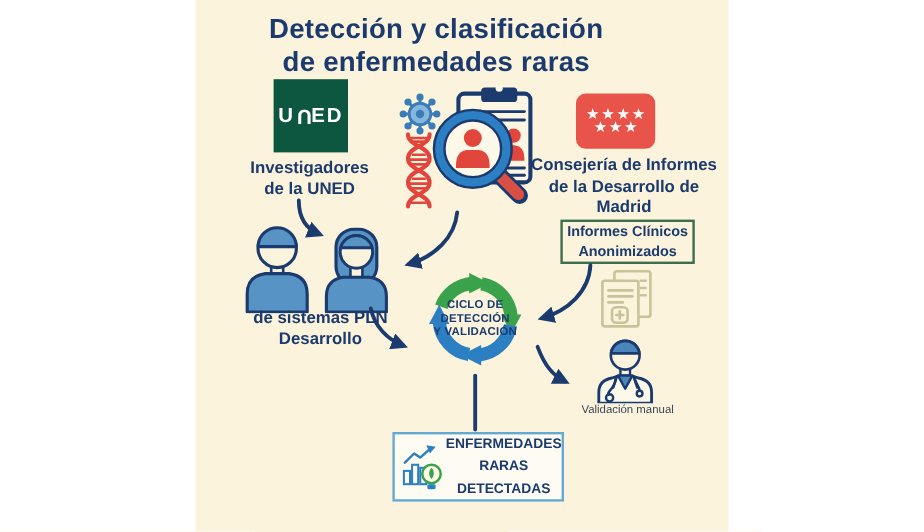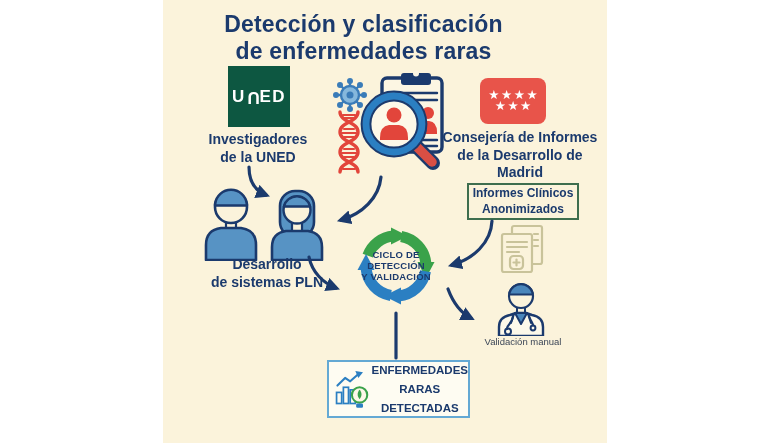--- a/index.html
+++ b/index.html
@@ -147,22 +147,22 @@
     <g stroke="#1b3a6d" stroke-linejoin="round">
       <rect x="80" y="8" width="34" height="46" rx="15" fill="#5793c4" stroke-width="2.6"></rect>
       <rect x="92" y="38" width="10" height="11" fill="#fbf3db" stroke-width="2.2"></rect>
       <circle cx="97" cy="27" r="13.5" fill="#fbf3db" stroke-width="2.4"></circle>
       <path d="M83.9,23.5 A13.5,13.5 0 0 1 110.1,23.5 Z" fill="#5793c4" stroke-width="2.4"></path>
       <path d="M72,77 L72,64 Q72,50 86,48 L108,48 Q122,50 122,64 L122,77 Z" fill="#5793c4" stroke-width="2.6"></path>
     </g>
   </svg>
 
   <div class="abs ctr navy lbl" style="left:24px;top:256px;width:160px;">
+    <div>de sistemas PLN</div>
     <div>Desarrollo</div>
-    <div>de sistemas PLN</div>
   </div>
 
   <svg class="abs" style="left:183px;top:216px;" width="100" height="100" viewBox="0 0 100 100">
     <g fill="none" stroke-linecap="butt">
       <path d="M21.8,39.7 A30,30 0 0 1 47.4,20.1" stroke="#3aa24a" stroke-width="11"></path>
       <polygon points="45,11.5 45,28.5 62,20" fill="#3aa24a"></polygon>
       <path d="M55.2,20.5 A30,30 0 0 1 79.9,47.4" stroke="#3aa24a" stroke-width="11"></path>
       <polygon points="71.5,46 88.5,46 80,62" fill="#3aa24a"></polygon>
       <path d="M79.5,55.2 A30,30 0 0 1 52.6,79.9" stroke="#2b7fc2" stroke-width="11"></path>
       <polygon points="55,71.5 55,88.5 38,80" fill="#2b7fc2"></polygon>

